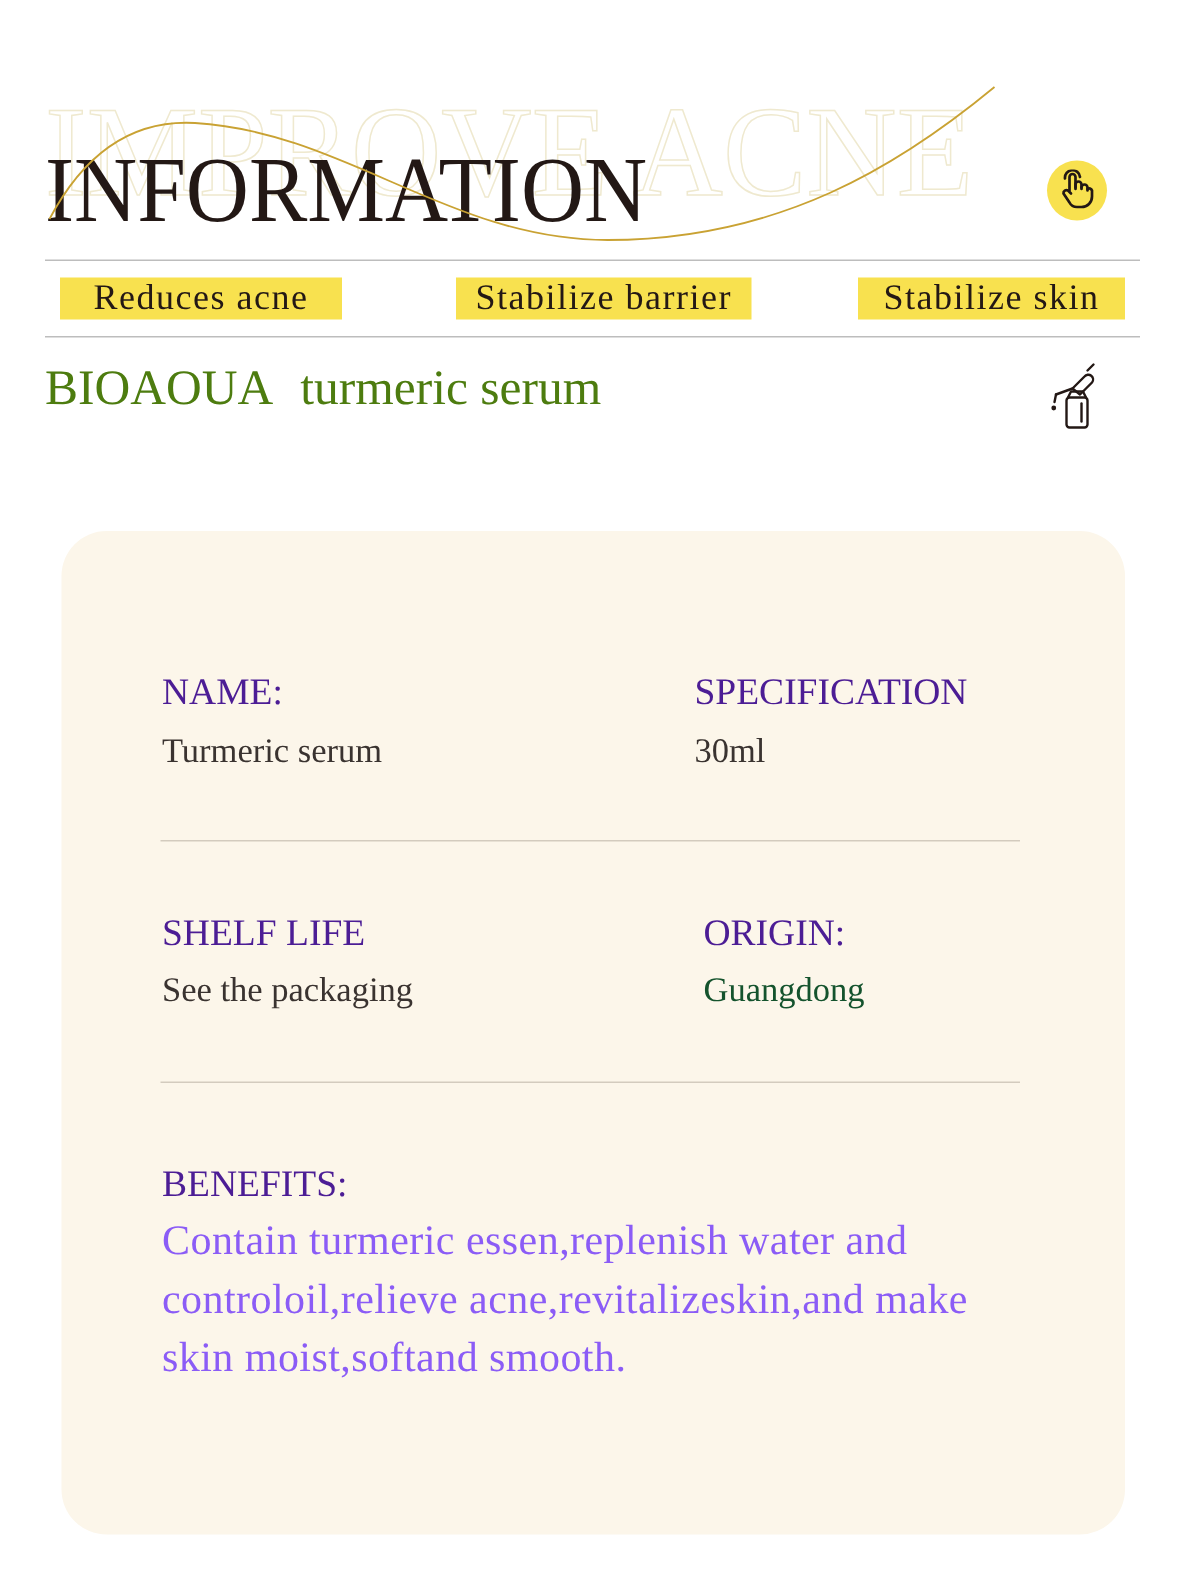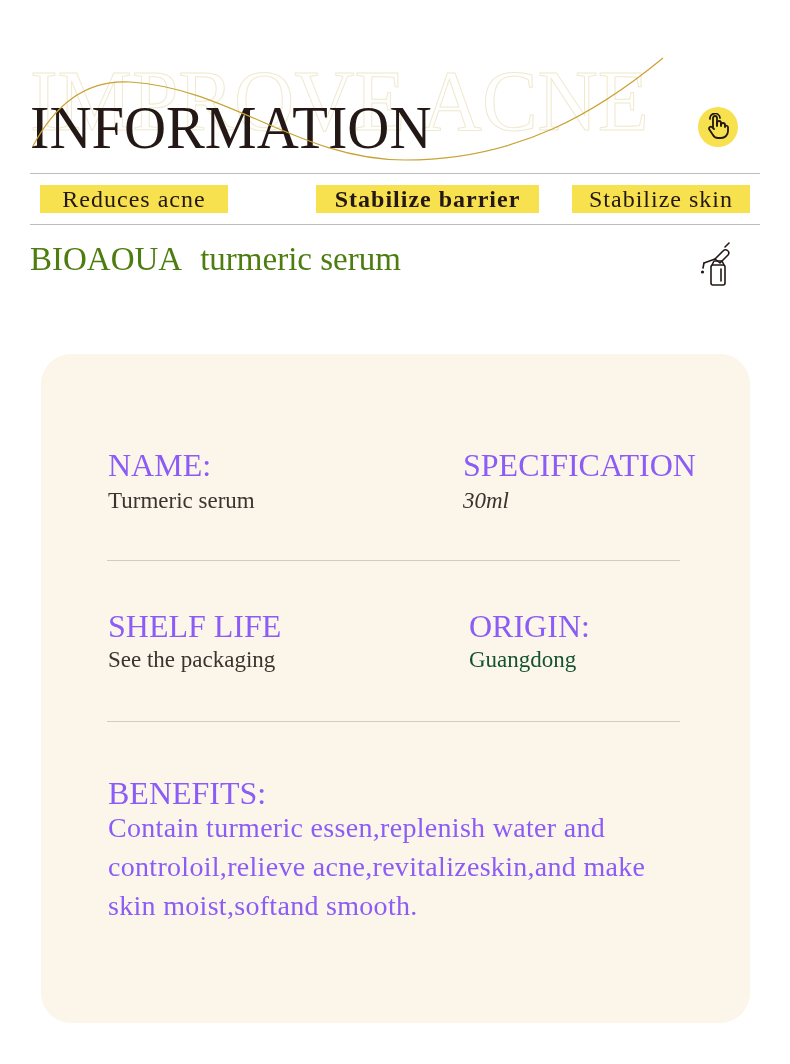--- a/index.html
+++ b/index.html
@@ -110,23 +110,23 @@
       position: absolute;
       left: 41px;
       top: 354px;
       width: 709px;
       height: 669px;
       background: #fcf6ea;
       border-radius: 30px;
     }
     .label {
       position: absolute;
-      font-size: 32px;
-      line-height: 1;
-      color: #8b5cf6;
+      font-size: 25px;
+      line-height: 1;
+      color: #4c1d95;
       white-space: nowrap;
     }
     .value {
       position: absolute;
       font-size: 23px;
       line-height: 1;
       color: #3a3330;
       white-space: nowrap;
     }
     .value.muted { color: #14532d; }
@@ -166,21 +166,21 @@
       <path d="M16 12 a2 2 0 0 1 4 0 V14"></path>
       <path d="M20 13 a2 2 0 0 1 3 1 V18 c0 4 -3 7 -7 7 h-3 c-2 0 -4 -1 -5 -3 l-4 -6 a2 2 0 0 1 3 -2 l2 2"></path>
       <path d="M5 6 a5 5 0 0 1 10 -1"></path>
     </g>
   </svg>
 </div>
 
 <div class="hr" style="top:173px;"></div>
 
 <div class="tag" style="left:40px; width:188px;">Reduces acne</div>
-<div class="tag" style="left:316px; width:223px;font-weight:bold;">Stabilize barrier</div>
+<div class="tag" style="left:304px; width:197px;">Stabilize barrier</div>
 <div class="tag" style="left:572px; width:178px;">Stabilize skin</div>
 
 <div class="hr" style="top:224px;"></div>
 
 <div class="product-line">
   <span class="brand">BIOAOUA</span><span class="sep"></span><span>turmeric serum</span>
 </div>
 
 <svg class="dropper" viewBox="0 0 38 46">
   <g fill="none" stroke="#231815" stroke-width="1.6" stroke-linejoin="round" stroke-linecap="round">
@@ -198,21 +198,21 @@
   </g>
   <circle cx="5.5" cy="31" r="1.6" fill="#231815"></circle>
 </svg>
 
 <div class="card"></div>
 
 <div class="label" style="left:108px; top:449px;">NAME:</div>
 <div class="value" style="left:108px; top:489px;">Turmeric serum</div>
 
 <div class="label" style="left:463px; top:449px;">SPECIFICATION</div>
-<div class="value" style="left:463px; top:489px;font-style:italic;">30ml</div>
+<div class="value" style="left:463px; top:489px;">30ml</div>
 
 <div class="card-hr" style="top:560px;"></div>
 
 <div class="label" style="left:108px; top:610px;">SHELF LIFE</div>
 <div class="value" style="left:108px; top:648px;">See the packaging</div>
 
 <div class="label" style="left:469px; top:610px;">ORIGIN:</div>
 <div class="value muted" style="left:469px; top:648px;">Guangdong</div>
 
 <div class="card-hr" style="top:721px;"></div>

